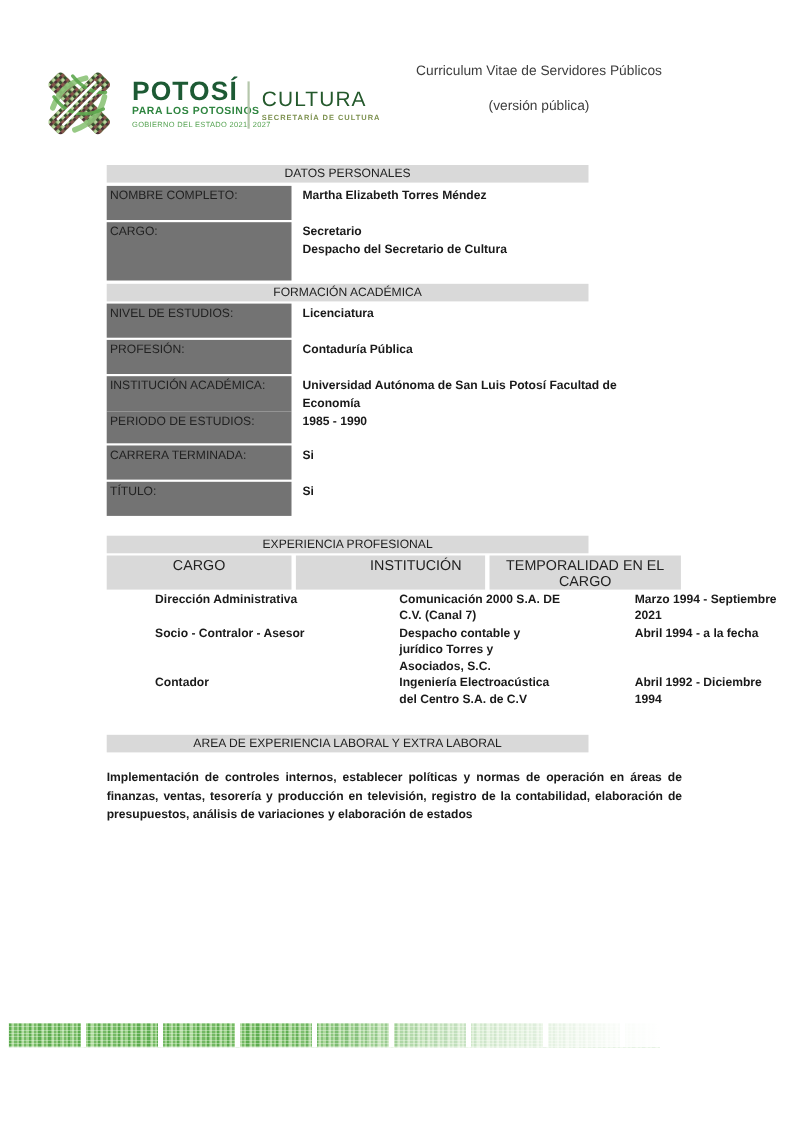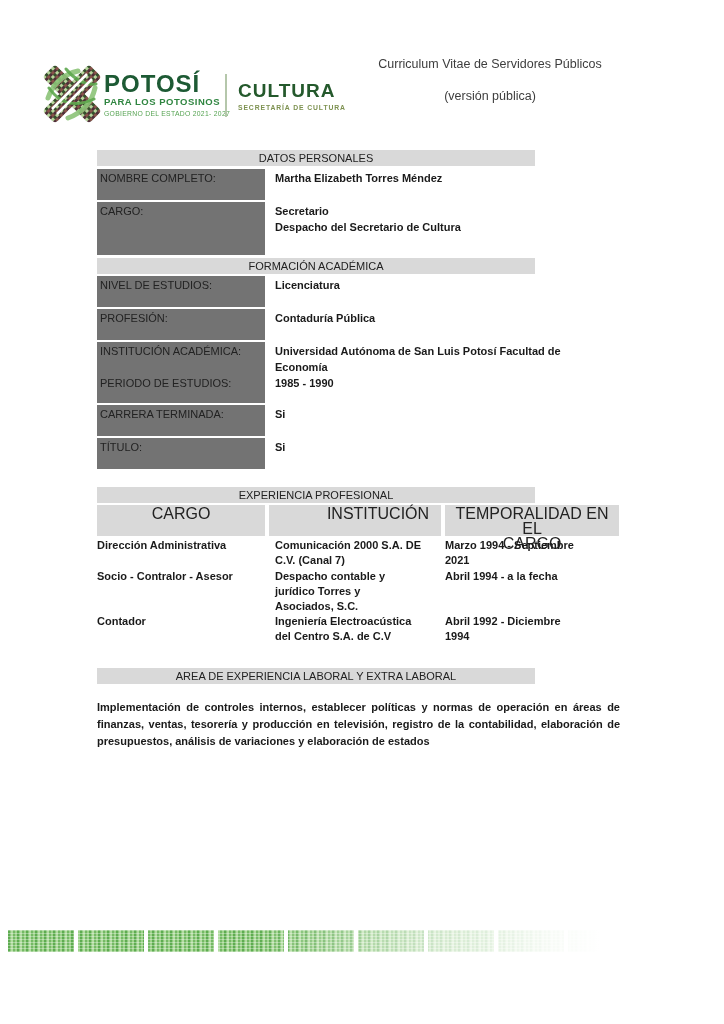--- a/index.html
+++ b/index.html
@@ -7,37 +7,37 @@
     position: relative;
     width: 724px; height: 1024px;
     background: #ffffff;
     font-family: "Liberation Sans", sans-serif;
     color: #1a1a1a;
     overflow: hidden;
   }
 
   
   .emblem { position: absolute; left: 36px; top: 58px; width: 72px; height: 72px; }
-  .brand-text { position: absolute; left: 104px; top: 71px; }
+  .brand-text { position: absolute; left: 120px; top: 71px; }
   .brand-name {
     font-size: 24px; font-weight: bold; color: #1d5a34;
     letter-spacing: 1px; line-height: 25px;
   }
   .brand-tagline {
     font-size: 9.5px; font-weight: bold; color: #2f8540;
     letter-spacing: 0.5px; margin-top: 1px; line-height: 10px;
   }
   .brand-gov {
     font-size: 6.8px; color: #56a352;
     letter-spacing: 0.3px; margin-top: 3px; line-height: 8px;
   }
   .brand-sep { position: absolute; left: 225px; top: 74px; width: 1.5px; height: 43px; background: #b5c7ab; }
   .cultura-block { position: absolute; left: 238px; top: 81px; }
   .cultura-name {
-    font-size: 19px; font-weight: bold; color: #24592c;
+    font-size: 19px; font-weight: normal; color: #24592c;
     letter-spacing: 1px; line-height: 20px;
   }
   .cultura-sub {
     font-size: 6.8px; color: #7d9150; font-weight: bold;
     letter-spacing: 0.9px; margin-top: 3px; line-height: 8px;
   }
   .doc-title {
     position: absolute; left: 355px; top: 57px; width: 270px;
     text-align: center; font-size: 12.5px; color: #3d3d3d; line-height: 15px;
   }
@@ -60,27 +60,27 @@
     box-sizing: border-box; color: #222222;
   }
   .kv-value {
     margin-left: 10px; font-weight: bold; font-size: 11px;
     line-height: 16px; padding-top: 1px; white-space: pre-line;
   }
 
   
   .exp-head { position: absolute; left: 97px; top: 505px; width: 522px; display: flex; }
   .exp-head-cell {
-    background: #d9d9d9; text-align: center; font-size: 16px;
+    background: #d9d9d9; text-align: center; font-size: 13px;
     line-height: 15px; padding-top: 1px; height: 31px;
     box-sizing: border-box; white-space: pre-line; color: #222222;
   }
   .exp-rows { position: absolute; left: 97px; top: 538px; width: 522px; }
   .exp-row { display: flex; font-weight: bold; font-size: 11px; line-height: 15px; }
-  .exp-cell { box-sizing: border-box; white-space: pre-line; }
+  .exp-cell { box-sizing: border-box; white-space: pre-line; margin-left: 44px; }
   .c1 { width: 168px; flex: 0 0 168px; margin-right: 4px; }
   .c2 { width: 172px; flex: 0 0 172px; margin-right: 4px; padding-left: 46px; }
   .c3 { width: 174px; flex: 0 0 174px; }
   .exp-row .c2 { padding-left: 6px; }
   .r1 { min-height: 31px; }
   .r2 { min-height: 45px; }
   .r3 { min-height: 33px; }
 
   
   .area-text {

